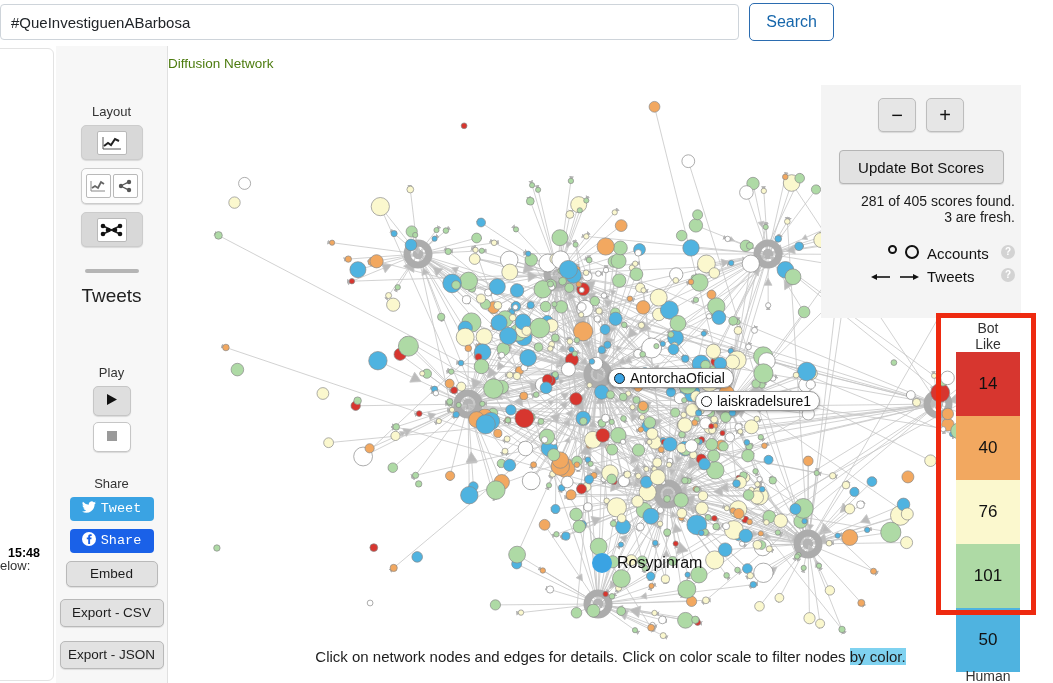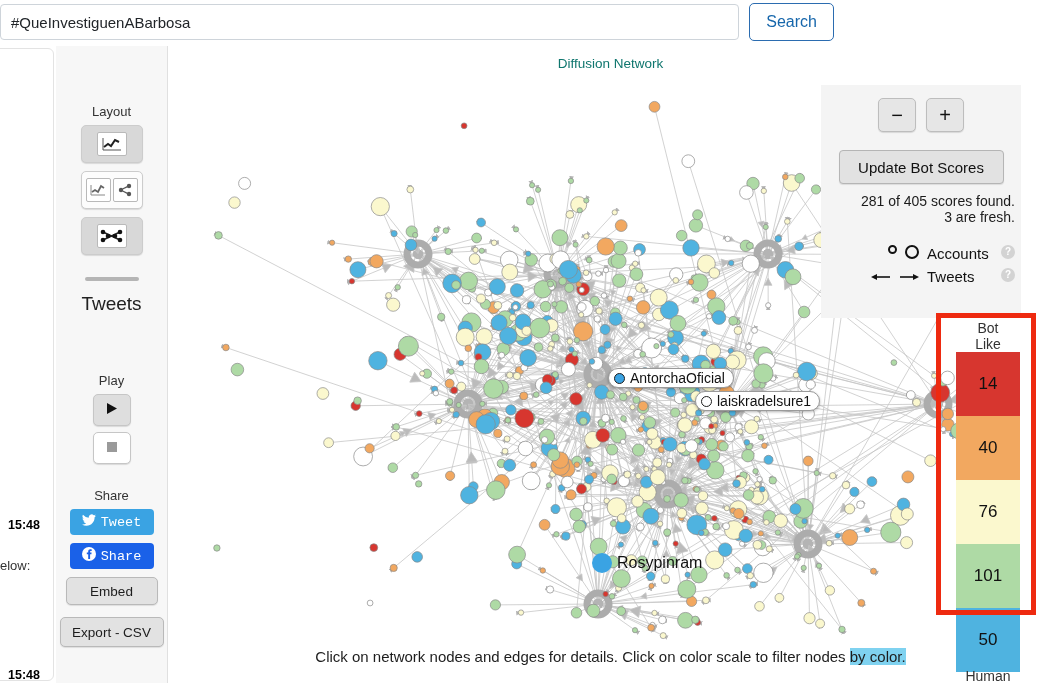--- a/index.html
+++ b/index.html
@@ -36,21 +36,21 @@
 
   
   .left-strip {
     position: absolute; left: 0; top: 46px; width: 56px; height: 637px;
     background: #fff; overflow: hidden;
   }
   .left-card {
     position: absolute; left: -8px; top: 2px; width: 62px; height: 633px;
     background: #fff; border: 1px solid #e3e3e3; border-radius: 6px;
   }
-  .strip-time { position: absolute; font-size: 12.5px; font-weight: bold; color: #000; }
+  .strip-time { position: absolute; font-size: 12.5px; font-weight: bold; color: #000; margin-top: 28px; }
   .strip-note { position: absolute; font-size: 13px; color: #333; }
 
   
   .sidebar {
     position: absolute; left: 56px; top: 46px; width: 112px; height: 637px;
     background: #f7f7f7; border-right: 1px solid #e0e0e0;
     display: flex; flex-direction: column; align-items: center;
     padding-top: 10px;
   }
   .sb-label { font-size: 13px; color: #333; margin-bottom: 6px; margin-top: 48px; }
@@ -97,21 +97,21 @@
   .embed-btn { width: 92px; height: 28px; margin-bottom: 12px; }
   .export-btn { width: 104px; height: 30px; margin-bottom: 14px; }
 
   
   .main {
     position: absolute; left: 168px; top: 46px; width: 885px; height: 637px;
     background: #fff; overflow: hidden;
   }
   .net-title {
     position: absolute; left: 0; top: 10px; width: 885px;
-    text-align: center; font-size: 13.5px; color: #0f766e;
+    text-align: left; font-size: 13.5px; color: #4d7c0f;
   }
   .net-canvas { position: absolute; left: 0; top: 28px; width: 885px; height: 580px; }
   .net-footer {
     position: absolute; left: 0; top: 602px; width: 885px;
     text-align: center; font-size: 15px; color: #1d1d1d;
   }
   .hl { background: #7fd2f0; }
 
   
   .node-label {
@@ -272,20 +272,21 @@
         <svg width="14" height="14" viewBox="0 0 14 14">
           <circle cx="7" cy="7" r="7" fill="#fff"></circle>
           <path d="M8.1 7.3h1.3l.2-1.7H8.1V4.7c0-.5.1-.8.8-.8h.8V2.4c-.2 0-.7-.1-1.3-.1-1.3 0-2.2.8-2.2 2.2v1.1H4.8v1.7h1.4V12h1.9z" fill="#1a61e8"></path>
         </svg>
       </span>
       <span>Share</span>
     </button>
 
     <button class="gray-btn embed-btn">Embed</button>
     <button class="gray-btn export-btn">Export - CSV</button>
+    <button class="gray-btn export-btn">Export - JSON</button>
   </div>
 
   <div class="main">
     <div class="net-title">Diffusion Network</div>
 
     <svg class="net-canvas" viewBox="0 0 885 580" preserveAspectRatio="none">
       <defs>
         <marker id="ah" markerWidth="7" markerHeight="7" refX="6" refY="3" orient="auto" markerUnits="strokeWidth">
           <path d="M0,0 L6,3 L0,6 z" fill="#a8a8a8"></path>
         </marker>

